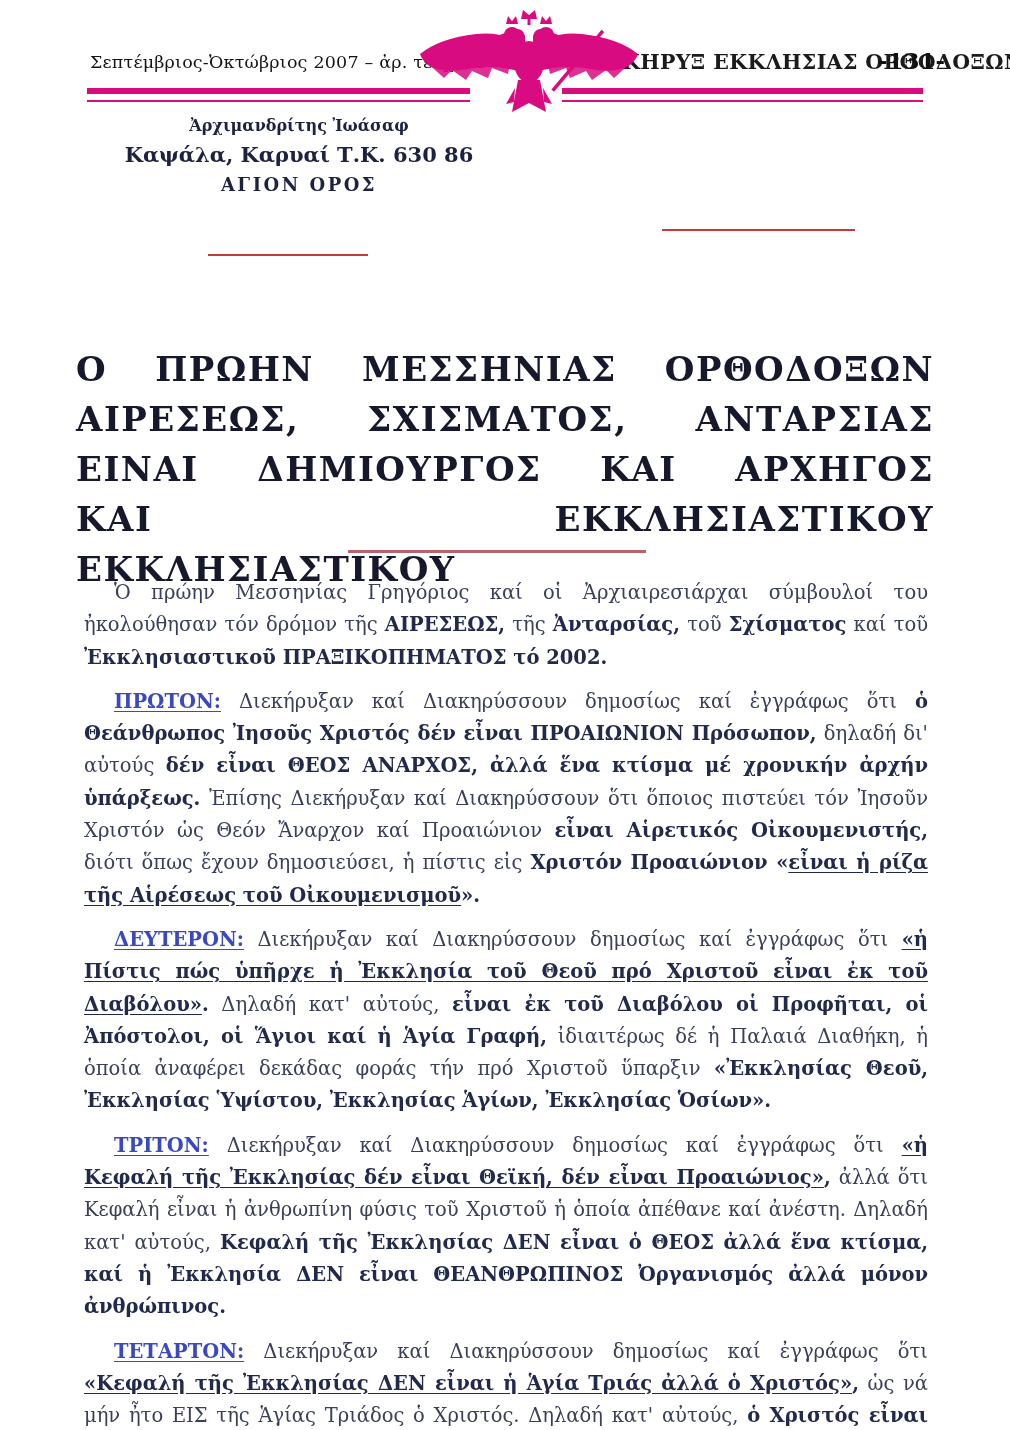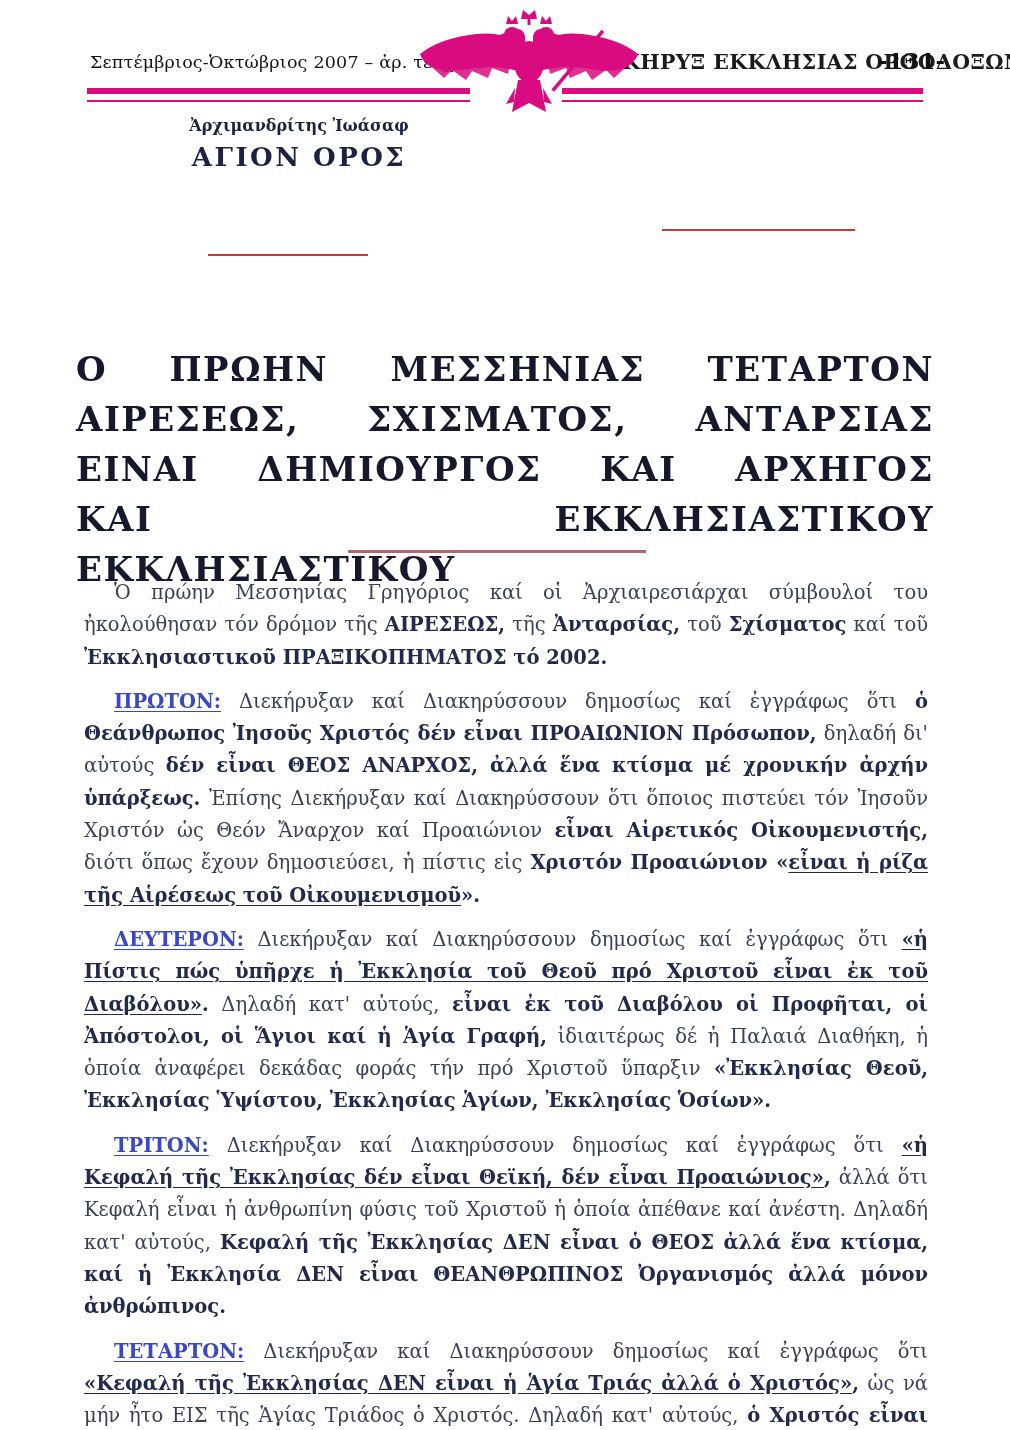--- a/index.html
+++ b/index.html
@@ -29,21 +29,21 @@
   .rule-thin-right  { left:562px; top:100px; width:361px; height:2px; }
   .emblem { position:absolute; left:418px; top:8px; width:222px; height:110px; }
   .sender {
     position:absolute; left:98px; top:116px; width:402px; text-align:center;
     font-weight:bold; color:#1c2240;
   }
   .sender .sl { margin-bottom:7px; }
   .sender .sl0 { font-size:16px; }
   .sender .sl1 { font-size:21px; }
   .sender .sl2 { font-size:21px; }
-  .sender .sl3 { font-size:26px; letter-spacing:2.5px; margin-bottom:0; }
+  .sender .sl3 { font-size:18px; letter-spacing:2.5px; margin-bottom:0; }
   .sender-rule { position:absolute; left:208px; top:254px; width:160px; height:2px; background:var(--red-underline); }
   .dateline {
     position:absolute; left:562px; top:152px; width:350px; text-align:center;
     font-weight:bold; color:#1c2240; font-size:21px; line-height:35px;
   }
   .dateline-rule { position:absolute; left:662px; top:229px; width:193px; height:2px; background:var(--red-underline); }
   .doc-title {
     position:absolute; left:0; top:344px; width:100%;
     font-weight:bold; color:var(--heading-text); font-size:34px; line-height:50px;
   }
@@ -100,28 +100,29 @@
       <path d="M100,72 L122,72 L128,104 L111,95 L94,104 Z"></path>
       <path d="M97,80 L88,96 L96,94 Z"></path>
       <path d="M125,80 L134,96 L126,94 Z"></path>
 
       <rect x="158" y="14" width="3.5" height="78" transform="rotate(40 160 53)"></rect>
     </g>
   </svg>
 
   <div class="sender">
     <div class="sl sl0">Ἀρχιμανδρίτης Ἰωάσαφ</div>
+    <div class="sl sl2">Καψάλα, Καρυαί  Τ.Κ. 630 86</div>
     <div class="sl sl3">ΑΓΙΟΝ ΟΡΟΣ</div>
   </div>
   <div class="sender-rule"></div>
 
   <div class="dateline-rule"></div>
 
   <div class="doc-title">
-    <div class="title-line">Ο ΠΡΩΗΝ ΜΕΣΣΗΝΙΑΣ ΤΕΤΑΡΤΟΝ</div>
+    <div class="title-line">Ο ΠΡΩΗΝ ΜΕΣΣΗΝΙΑΣ ΟΡΘΟΔΟΞΩΝ</div>
     <div class="title-line">ΑΙΡΕΣΕΩΣ, ΣΧΙΣΜΑΤΟΣ, ΑΝΤΑΡΣΙΑΣ</div>
     <div class="title-line">ΕΙΝΑΙ ΔΗΜΙΟΥΡΓΟΣ ΚΑΙ ΑΡΧΗΓΟΣ</div>
     <div class="title-line">ΚΑΙ ΕΚΚΛΗΣΙΑΣΤΙΚΟΥ ΕΚΚΛΗΣΙΑΣΤΙΚΟΥ</div>
   </div>
   <div class="title-rule"></div>
 
   <div class="body-text" id="body-text">
       <p class="para"><span class="run-n">Ὁ πρώην Μεσσηνίας Γρηγόριος καί οἱ Ἀρχιαιρεσιάρχαι σύμβουλοί του ἠκολούθησαν τόν δρόμον τῆς </span><span class="run-b">ΑΙΡΕΣΕΩΣ,</span><span class="run-n"> τῆς </span><span class="run-b">Ἀνταρσίας,</span><span class="run-n"> τοῦ </span><span class="run-b">Σχίσματος</span><span class="run-n"> καί τοῦ </span><span class="run-b">Ἐκκλησιαστικοῦ ΠΡΑΞΙΚΟΠΗΜΑΤΟΣ τό 2002.</span></p>
       <p class="para"><span class="run-lead">ΠΡΩΤΟΝ:</span><span class="run-n"> Διεκήρυξαν καί Διακηρύσσουν δημοσίως καί ἐγγράφως ὅτι </span><span class="run-b">ὁ Θεάνθρωπος Ἰησοῦς Χριστός δέν εἶναι ΠΡΟΑΙΩΝΙΟΝ Πρόσωπον,</span><span class="run-n"> δηλαδή δι' αὐτούς </span><span class="run-b">δέν εἶναι ΘΕΟΣ ΑΝΑΡΧΟΣ, ἀλλά ἕνα κτίσμα μέ χρονικήν ἀρχήν ὑπάρξεως.</span><span class="run-n"> Ἐπίσης Διεκήρυξαν καί Διακηρύσσουν ὅτι ὅποιος πιστεύει τόν Ἰησοῦν Χριστόν ὡς Θεόν Ἄναρχον καί Προαιώνιον </span><span class="run-b">εἶναι Αἱρετικός Οἰκουμενιστής,</span><span class="run-n"> διότι ὅπως ἔχουν δημοσιεύσει, ἡ πίστις εἰς </span><span class="run-b">Χριστόν Προαιώνιον</span><span class="run-b"> «</span><span class="run-bu">εἶναι ἡ ρίζα τῆς Αἱρέσεως τοῦ Οἰκουμενισμοῦ</span><span class="run-b">».</span></p>
       <p class="para"><span class="run-lead">ΔΕΥΤΕΡΟΝ:</span><span class="run-n"> Διεκήρυξαν καί Διακηρύσσουν δημοσίως καί ἐγγράφως ὅτι </span><span class="run-bu">«ἡ Πίστις πώς ὑπῆρχε ἡ Ἐκκλησία τοῦ Θεοῦ πρό Χριστοῦ εἶναι ἐκ τοῦ Διαβόλου»</span><span class="run-b">.</span><span class="run-n"> Δηλαδή κατ' αὐτούς, </span><span class="run-b">εἶναι ἐκ τοῦ Διαβόλου οἱ Προφῆται, οἱ Ἀπόστολοι, οἱ Ἅγιοι καί ἡ Ἁγία Γραφή,</span><span class="run-n"> ἰδιαιτέρως δέ ἡ Παλαιά Διαθήκη, ἡ ὁποία ἀναφέρει δεκάδας φοράς τήν πρό Χριστοῦ ὕπαρξιν </span><span class="run-b">«Ἐκκλησίας Θεοῦ, Ἐκκλησίας Ὑψίστου, Ἐκκλησίας Ἁγίων, Ἐκκλησίας Ὁσίων».</span></p>

